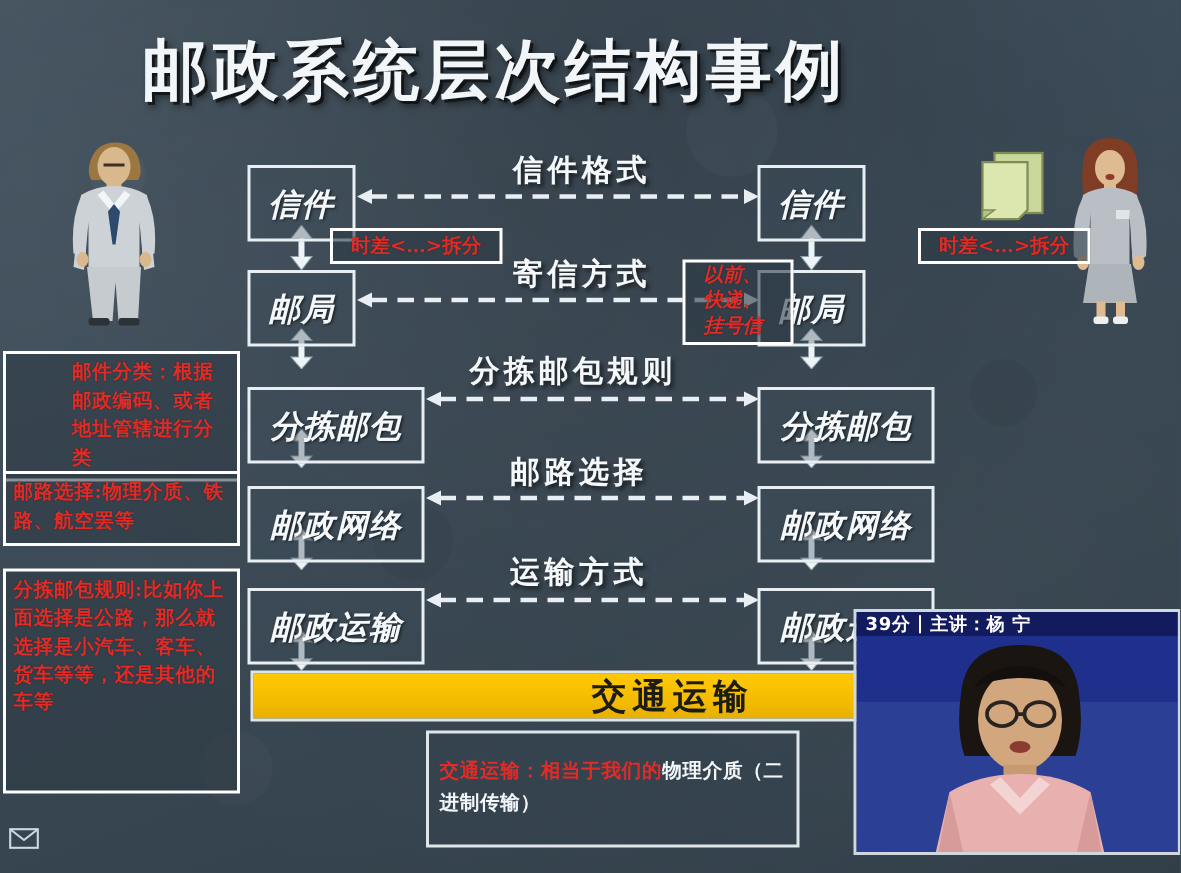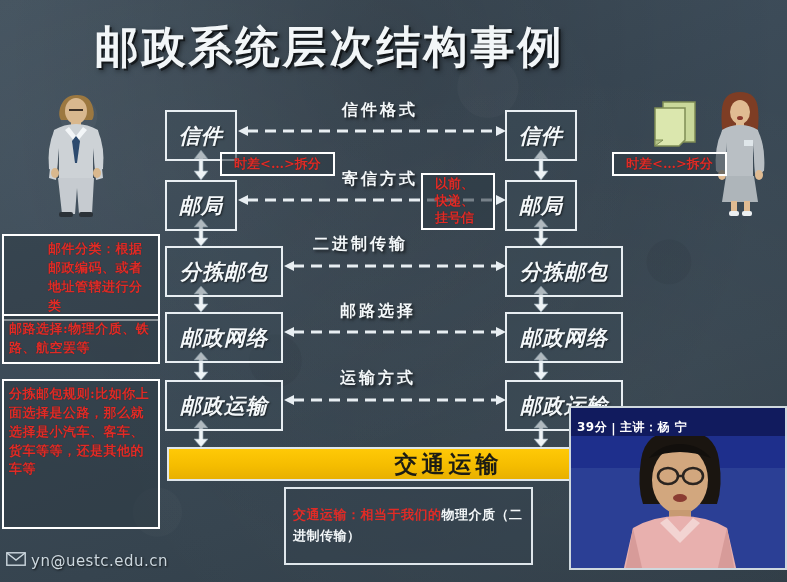--- a/index.html
+++ b/index.html
@@ -59,21 +59,21 @@
     letter-spacing: 1px;
     display: flex;
     align-items: center;
     justify-content: center;
     text-shadow: 1px 1px 2px rgba(0,0,0,0.6);
     z-index: 5;
   }
   .col-left  { left: 165px; }
   .col-right { left: 505px; }
   .w-narrow { width: 72px; }
-  .w-wide   { width: 118px; }
+  .w-wide   { width: 118px; margin-top: 12px; }
   .h-box    { height: 51px; font-style: italic; }
 
   
   .vdarrow {
     position: absolute;
     width: 16px;
     z-index: 4;
   }
   .vdarrow svg { display: block; }
 
@@ -83,21 +83,21 @@
     height: 12px;
     z-index: 3;
   }
   .peer-link svg { display: block; }
 
   
   .proto-label {
     position: absolute;
     color: #f4f8fa;
     font-family: "DejaVu Serif", "Liberation Serif", serif;
-    font-size: 16px;
+    font-size: 20px;
     font-weight: bold;
     letter-spacing: 3px;
     text-shadow: 2px 2px 3px rgba(0,0,0,0.6);
     white-space: nowrap;
     z-index: 5;
   }
 
   
   .red-note {
     position: absolute;
@@ -178,28 +178,28 @@
     left: 569px; top: 406px;
     width: 218px; height: 164px;
     border: 2px solid #cfd8de;
     background: linear-gradient(180deg, #1a2b7a 0%, #23379a 25%, #2c3f86 60%, #24306b 100%);
     overflow: hidden;
     z-index: 9;
   }
   #video-caption {
     position: absolute;
     left: 0; top: 0;
-    width: 100%; height: 28px;
+    width: 100%; height: 16px;
     background: #111b5e;
     color: #ffffff;
     font-family: "DejaVu Sans", "Liberation Sans", sans-serif;
     font-size: 12px;
     font-weight: bold;
     display: flex;
-    align-items: flex-end;
+    align-items: flex-start;
     padding-left: 6px;
     letter-spacing: 0.5px;
     z-index: 3;
   }
   #video-caption .sep { margin: 0 4px; }
 
   
   #watermark {
     position: absolute;
     left: 6px; top: 552px;
@@ -384,27 +384,27 @@
   <div class="peer-link" style="left:284px; top:394px; width:222px;">
     <svg width="222" height="12">
       <line x1="9" y1="6" x2="213" y2="6" stroke="#e8eef2" stroke-width="3" stroke-dasharray="11 7"></line>
       <polygon points="0,6 10,1 10,11" fill="#e8eef2"></polygon>
       <polygon points="222,6 212,1 212,11" fill="#e8eef2"></polygon>
     </svg>
   </div>
 
   <div class="proto-label" style="left:342px; top:100px;">信件格式</div>
   <div class="proto-label" style="left:342px; top:169px;">寄信方式</div>
-  <div class="proto-label" style="left:313px; top:234px;">二进制传输</div>
+  <div class="proto-label" style="left:313px; top:234px;">分拣邮包规则</div>
   <div class="proto-label" style="left:340px; top:301px;">邮路选择</div>
   <div class="proto-label" style="left:340px; top:368px;">运输方式</div>
 
   <div class="red-inline" style="left:220px; top:152px;">时差&lt;…&gt;拆分</div>
   <div class="red-inline" style="left:612px; top:152px;">时差&lt;…&gt;拆分</div>
-  <div class="red-inline" style="left:421px; top:173px; width:74px; white-space:normal; line-height:1.3;">以前、快递、挂号信</div>
+  <div class="red-inline" style="left:455px; top:173px; width:74px; white-space:normal; line-height:1.3;font-style:italic;">以前、快递、挂号信</div>
 
   <div class="red-note" style="left:2px; top:234px; width:158px;padding-left:44px;">邮件分类：根据邮政编码、或者地址管辖进行分类</div>
   <div class="red-note" style="left:2px; top:314px; width:158px;">邮路选择:物理介质、铁路、航空罢等</div>
   <div class="red-note" style="left:2px; top:379px; width:158px; min-height:150px;">分拣邮包规则:比如你上面选择是公路，那么就选择是小汽车、客车、货车等等，还是其他的车等</div>
 
   <div id="yellow-bar">
     <span>交通运输</span>
   </div>
 
   <div id="caption-box">
@@ -446,16 +446,15 @@
     </svg>
   </div>
 
   <div id="watermark">
     <span>
       <svg width="20" height="14" viewBox="0 0 20 14">
         <rect x="0.8" y="0.8" width="18.4" height="12.4" fill="none" stroke="#cdd8df" stroke-width="1.4"></rect>
         <path d="M1 1 l9 7 l9 -7" fill="none" stroke="#cdd8df" stroke-width="1.4"></path>
       </svg>
     </span>
-    <span>yn@uestc.edu.cn</span>
   </div>
 
 </div>
 
 </body></html>

